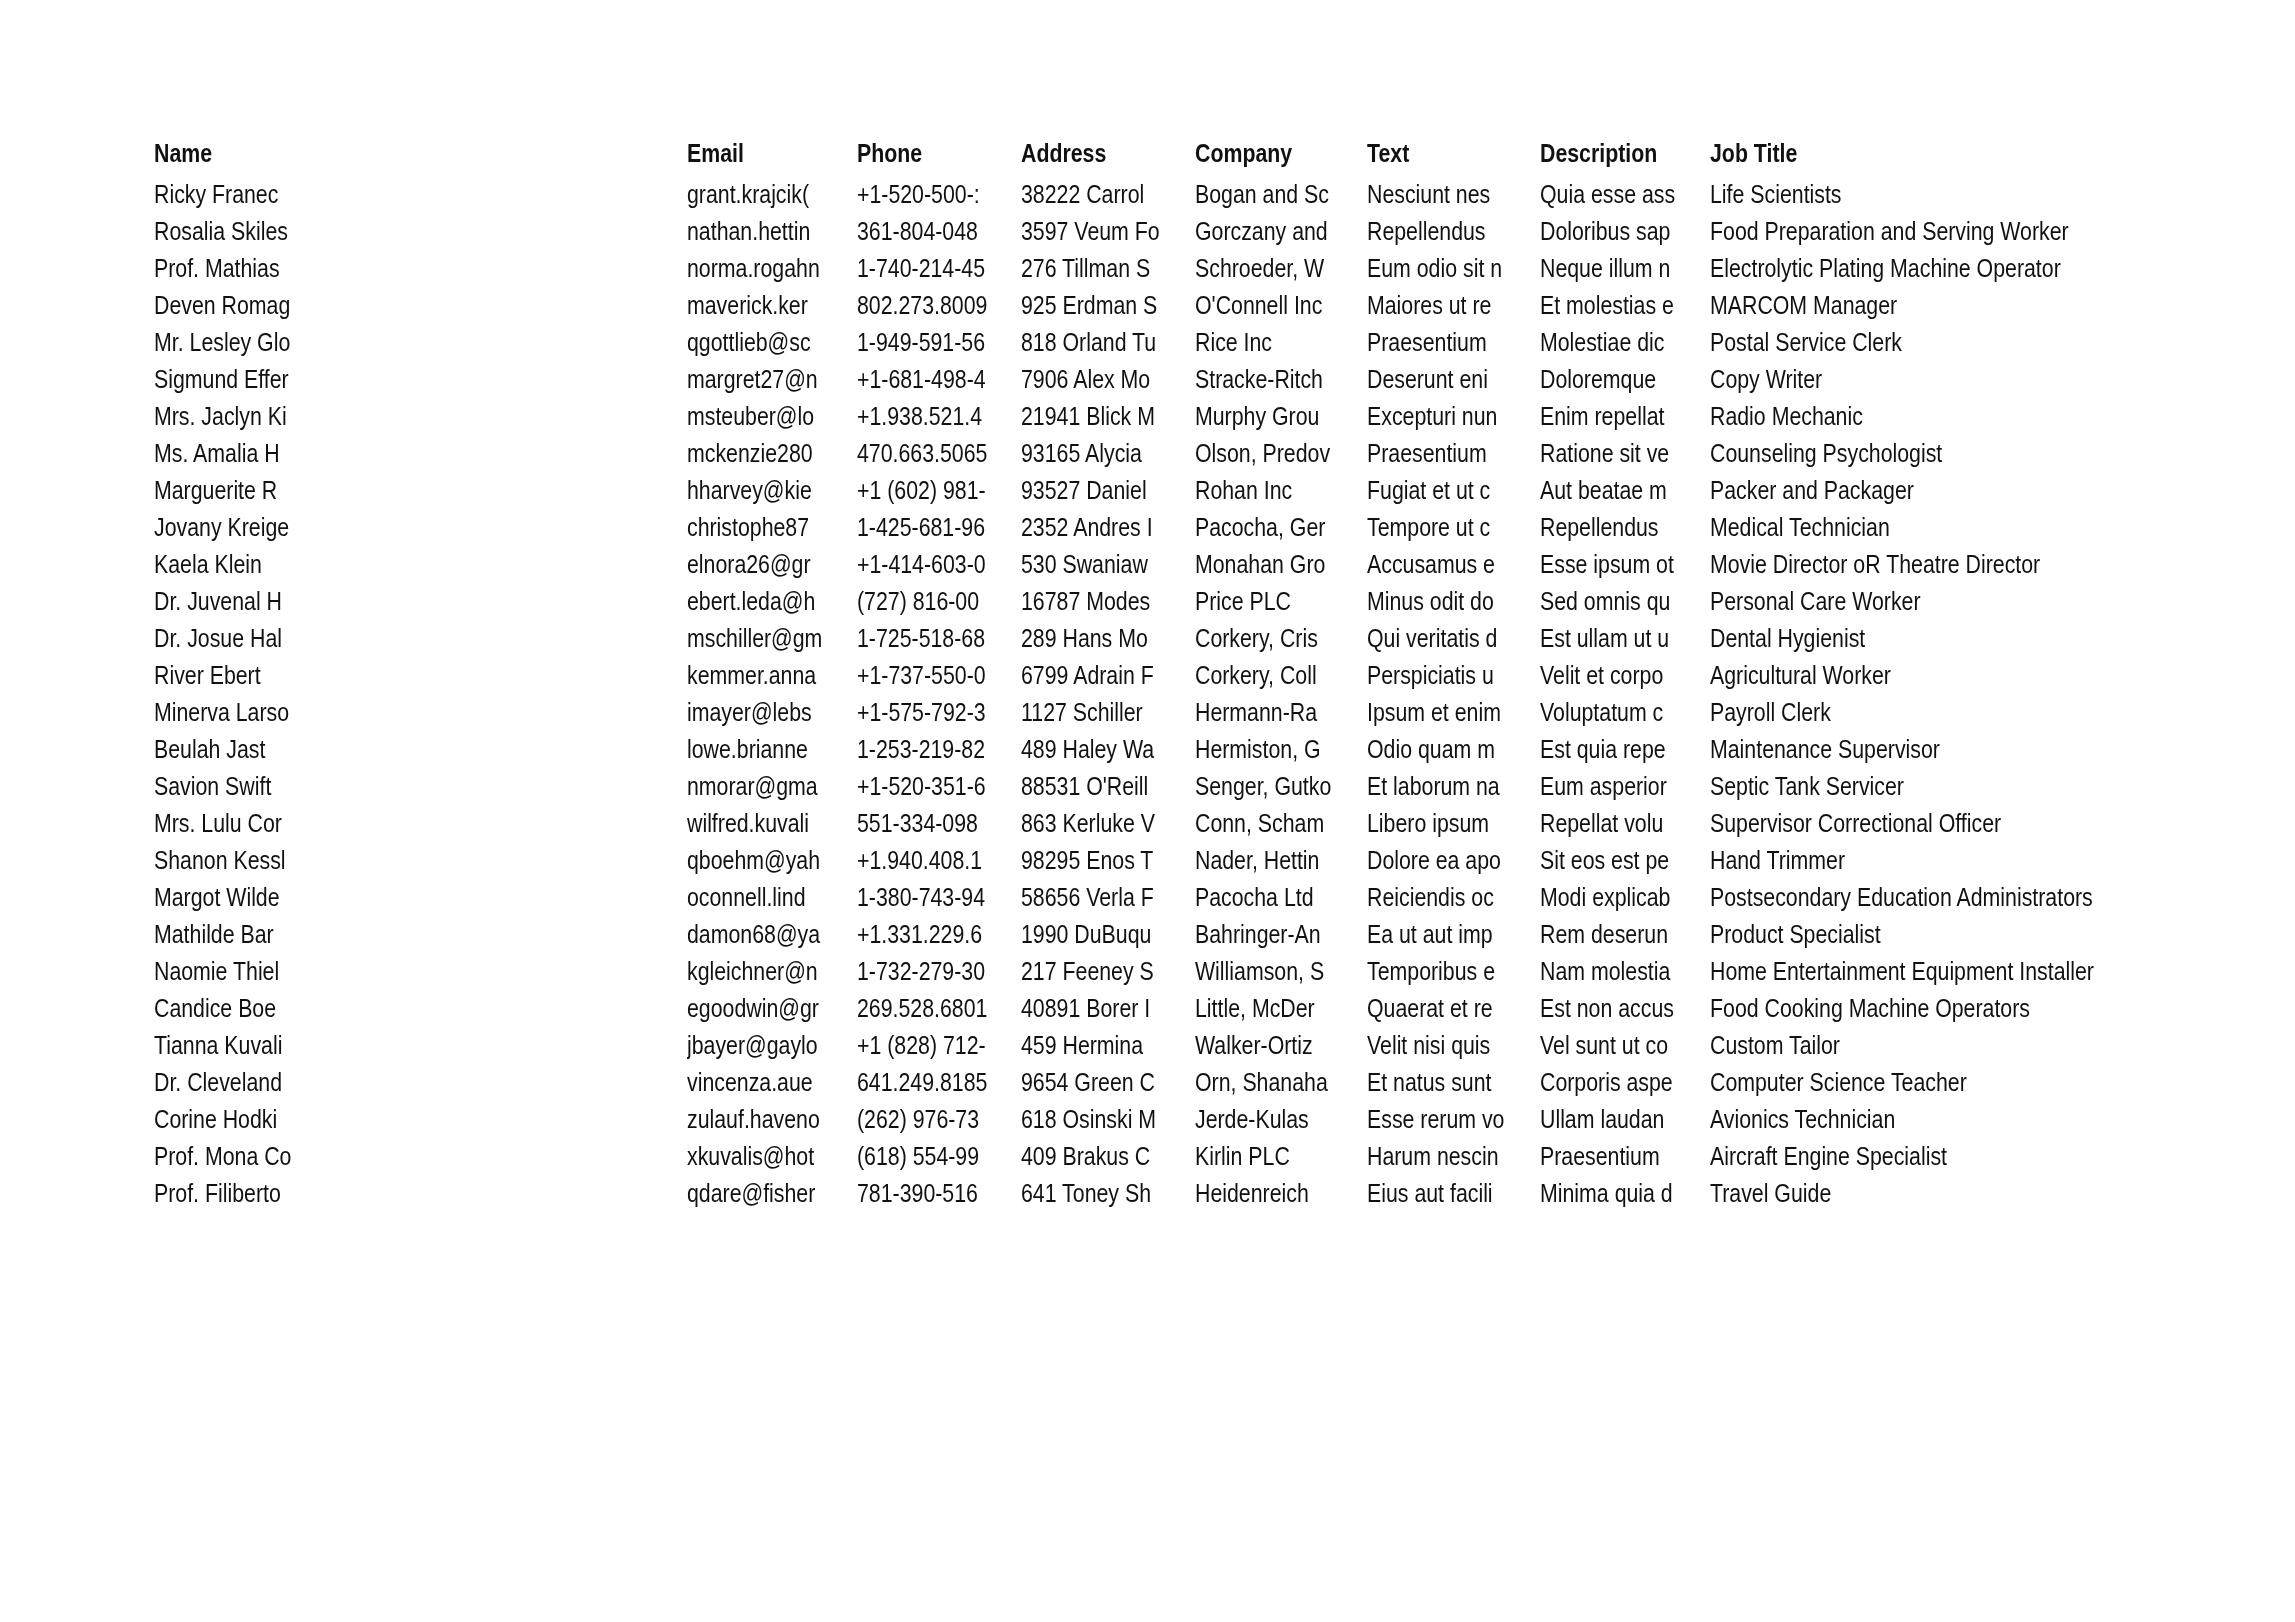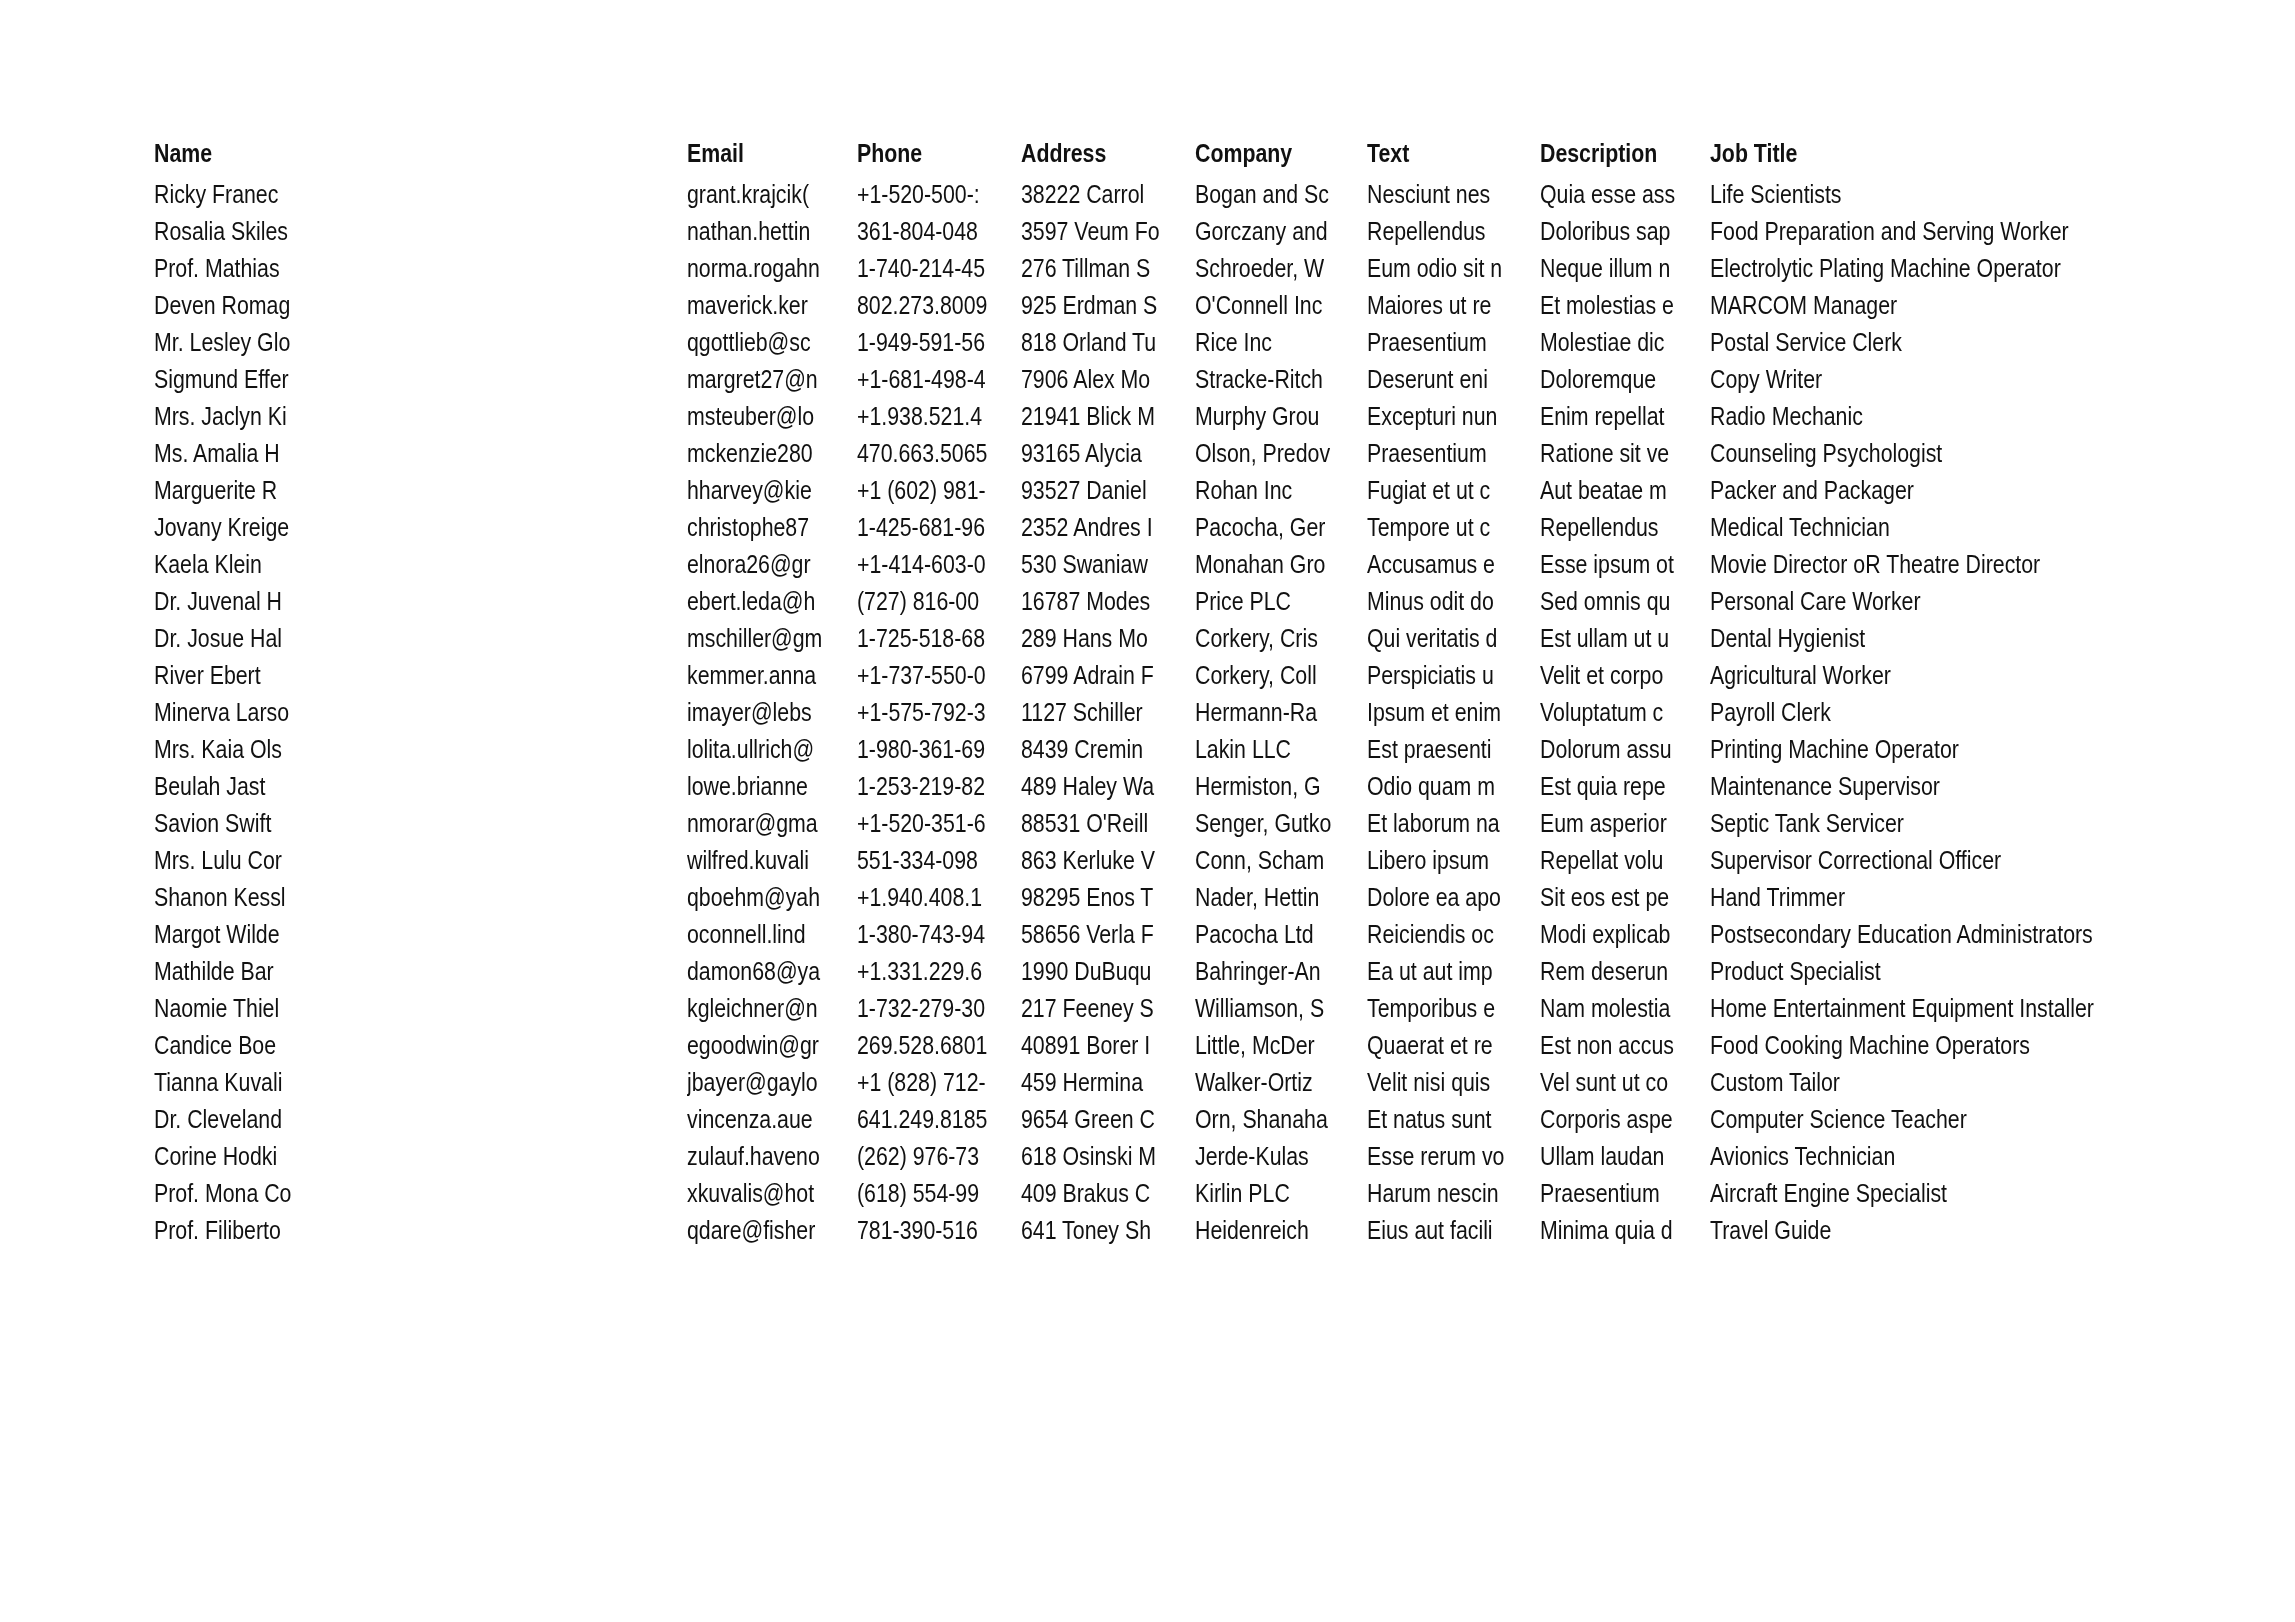--- a/index.html
+++ b/index.html
@@ -239,30 +239,20 @@
           <td>Minerva Larso</td>
           <td>imayer@lebs</td>
           <td>+1-575-792-3</td>
           <td>1127 Schiller</td>
           <td>Hermann-Ra</td>
           <td>Ipsum et enim</td>
           <td>Voluptatum c</td>
           <td class="job-cell">Payroll Clerk</td>
         </tr>
         <tr>
-          <td>Mrs. Kaia Ols</td>
-          <td>lolita.ullrich@</td>
-          <td>1-980-361-69</td>
-          <td>8439 Cremin</td>
-          <td>Lakin LLC</td>
-          <td>Est praesenti</td>
-          <td>Dolorum assu</td>
-          <td class="job-cell">Printing Machine Operator</td>
-        </tr>
-        <tr>
           <td>Beulah Jast</td>
           <td>lowe.brianne</td>
           <td>1-253-219-82</td>
           <td>489 Haley Wa</td>
           <td>Hermiston, G</td>
           <td>Odio quam m</td>
           <td>Est quia repe</td>
           <td class="job-cell">Maintenance Supervisor</td>
         </tr>
         <tr>

